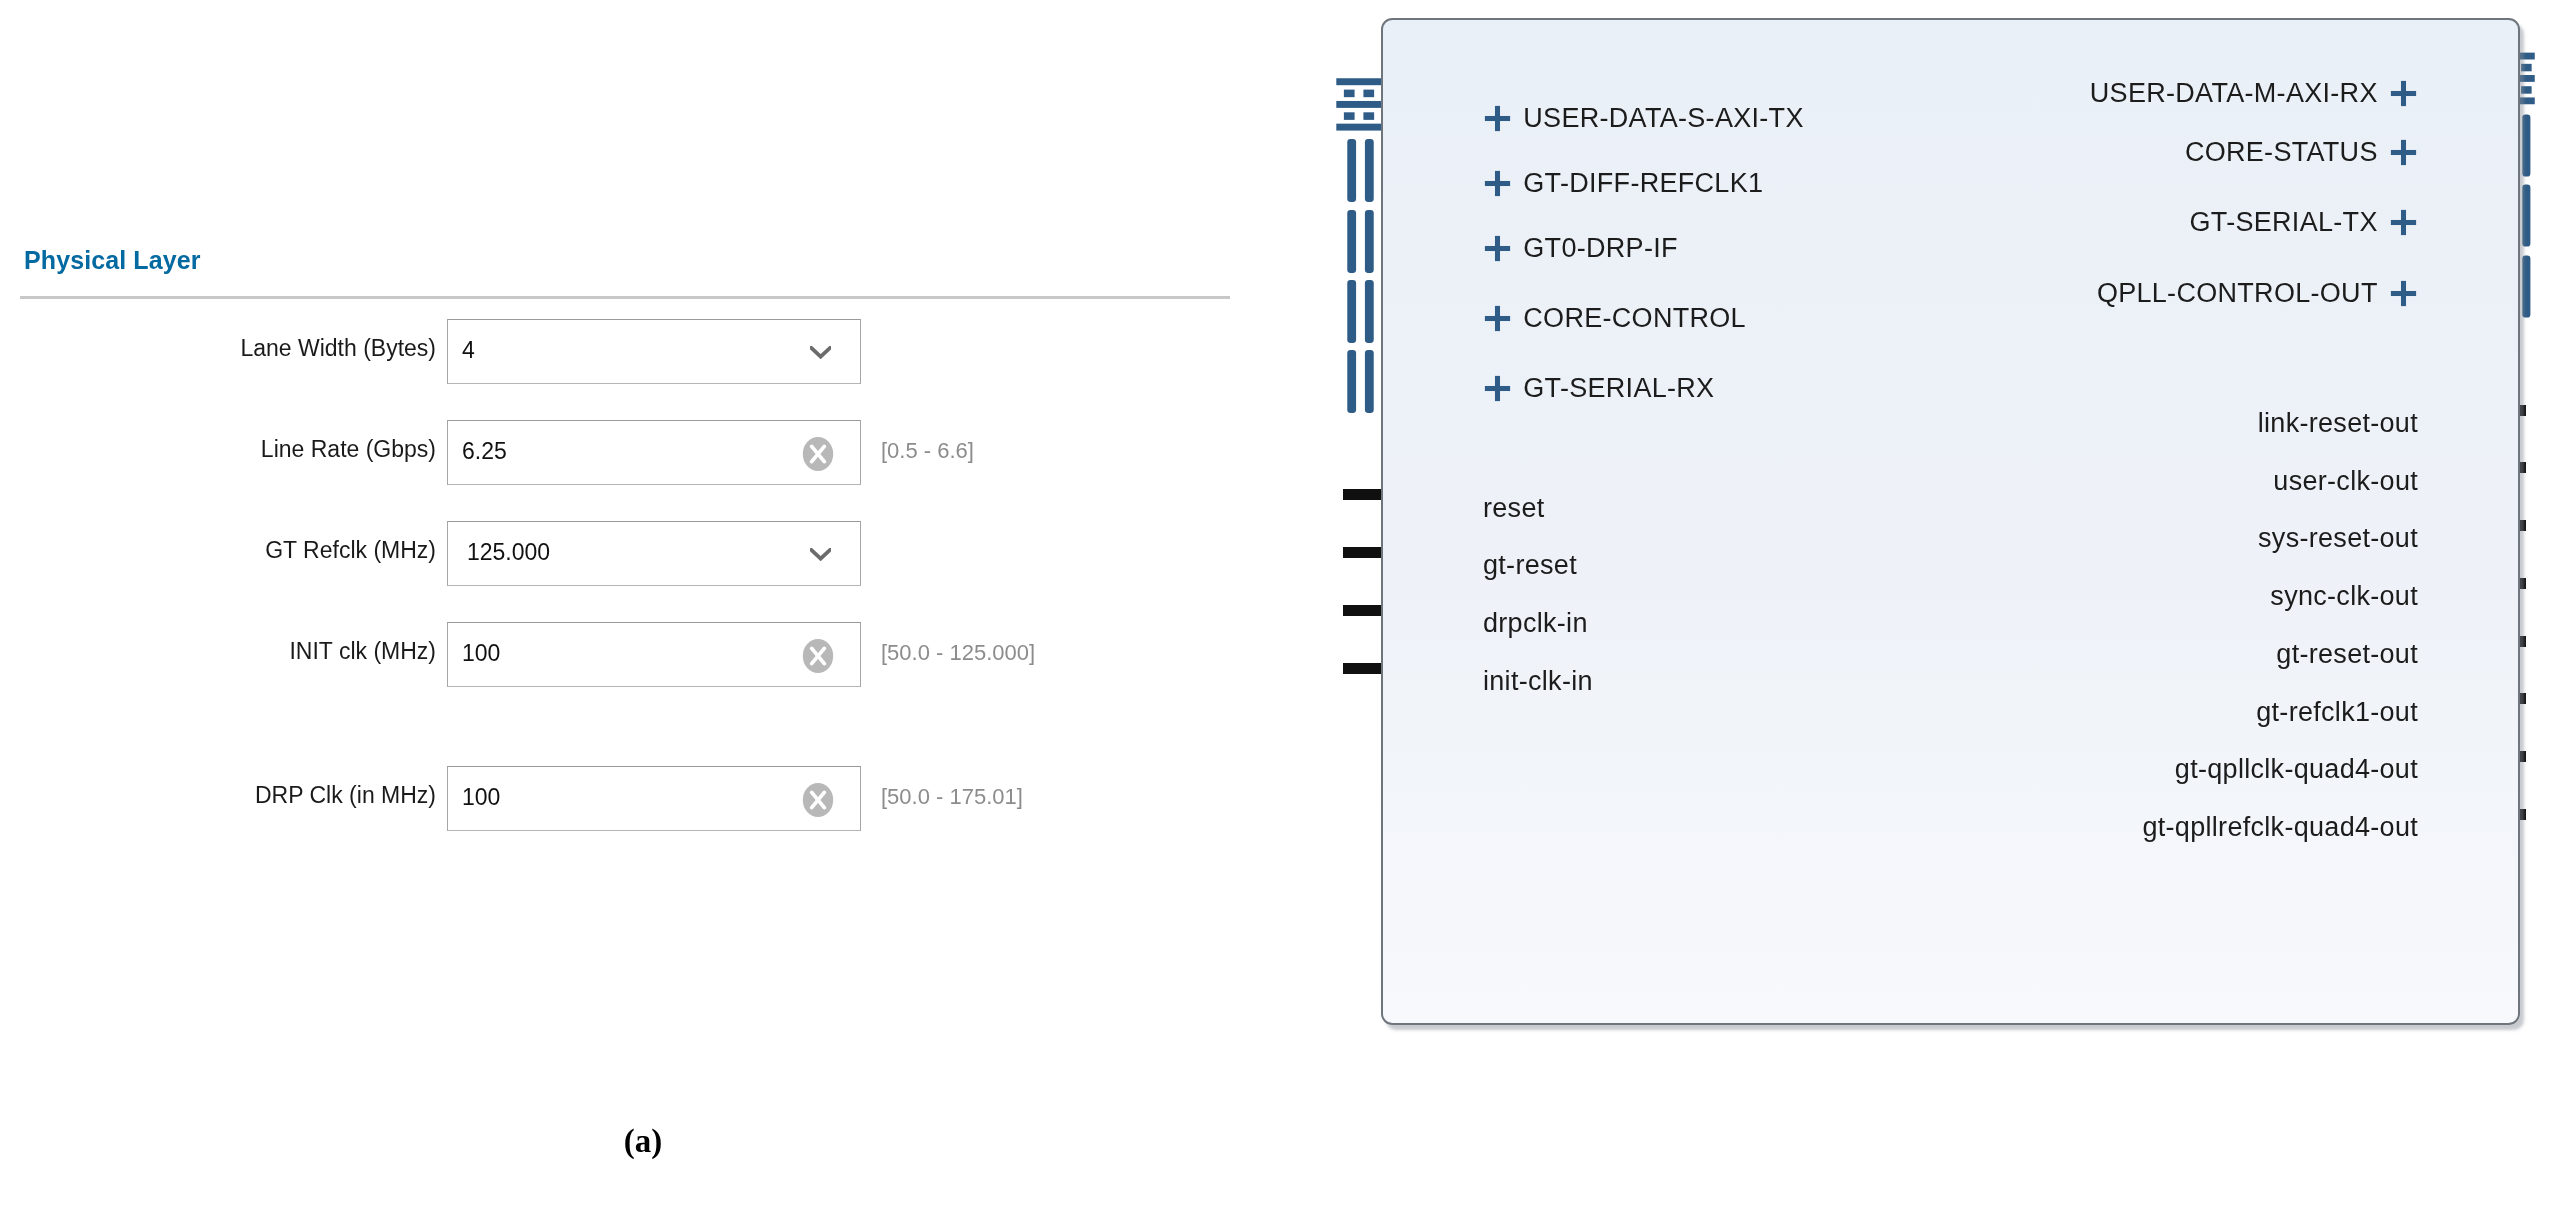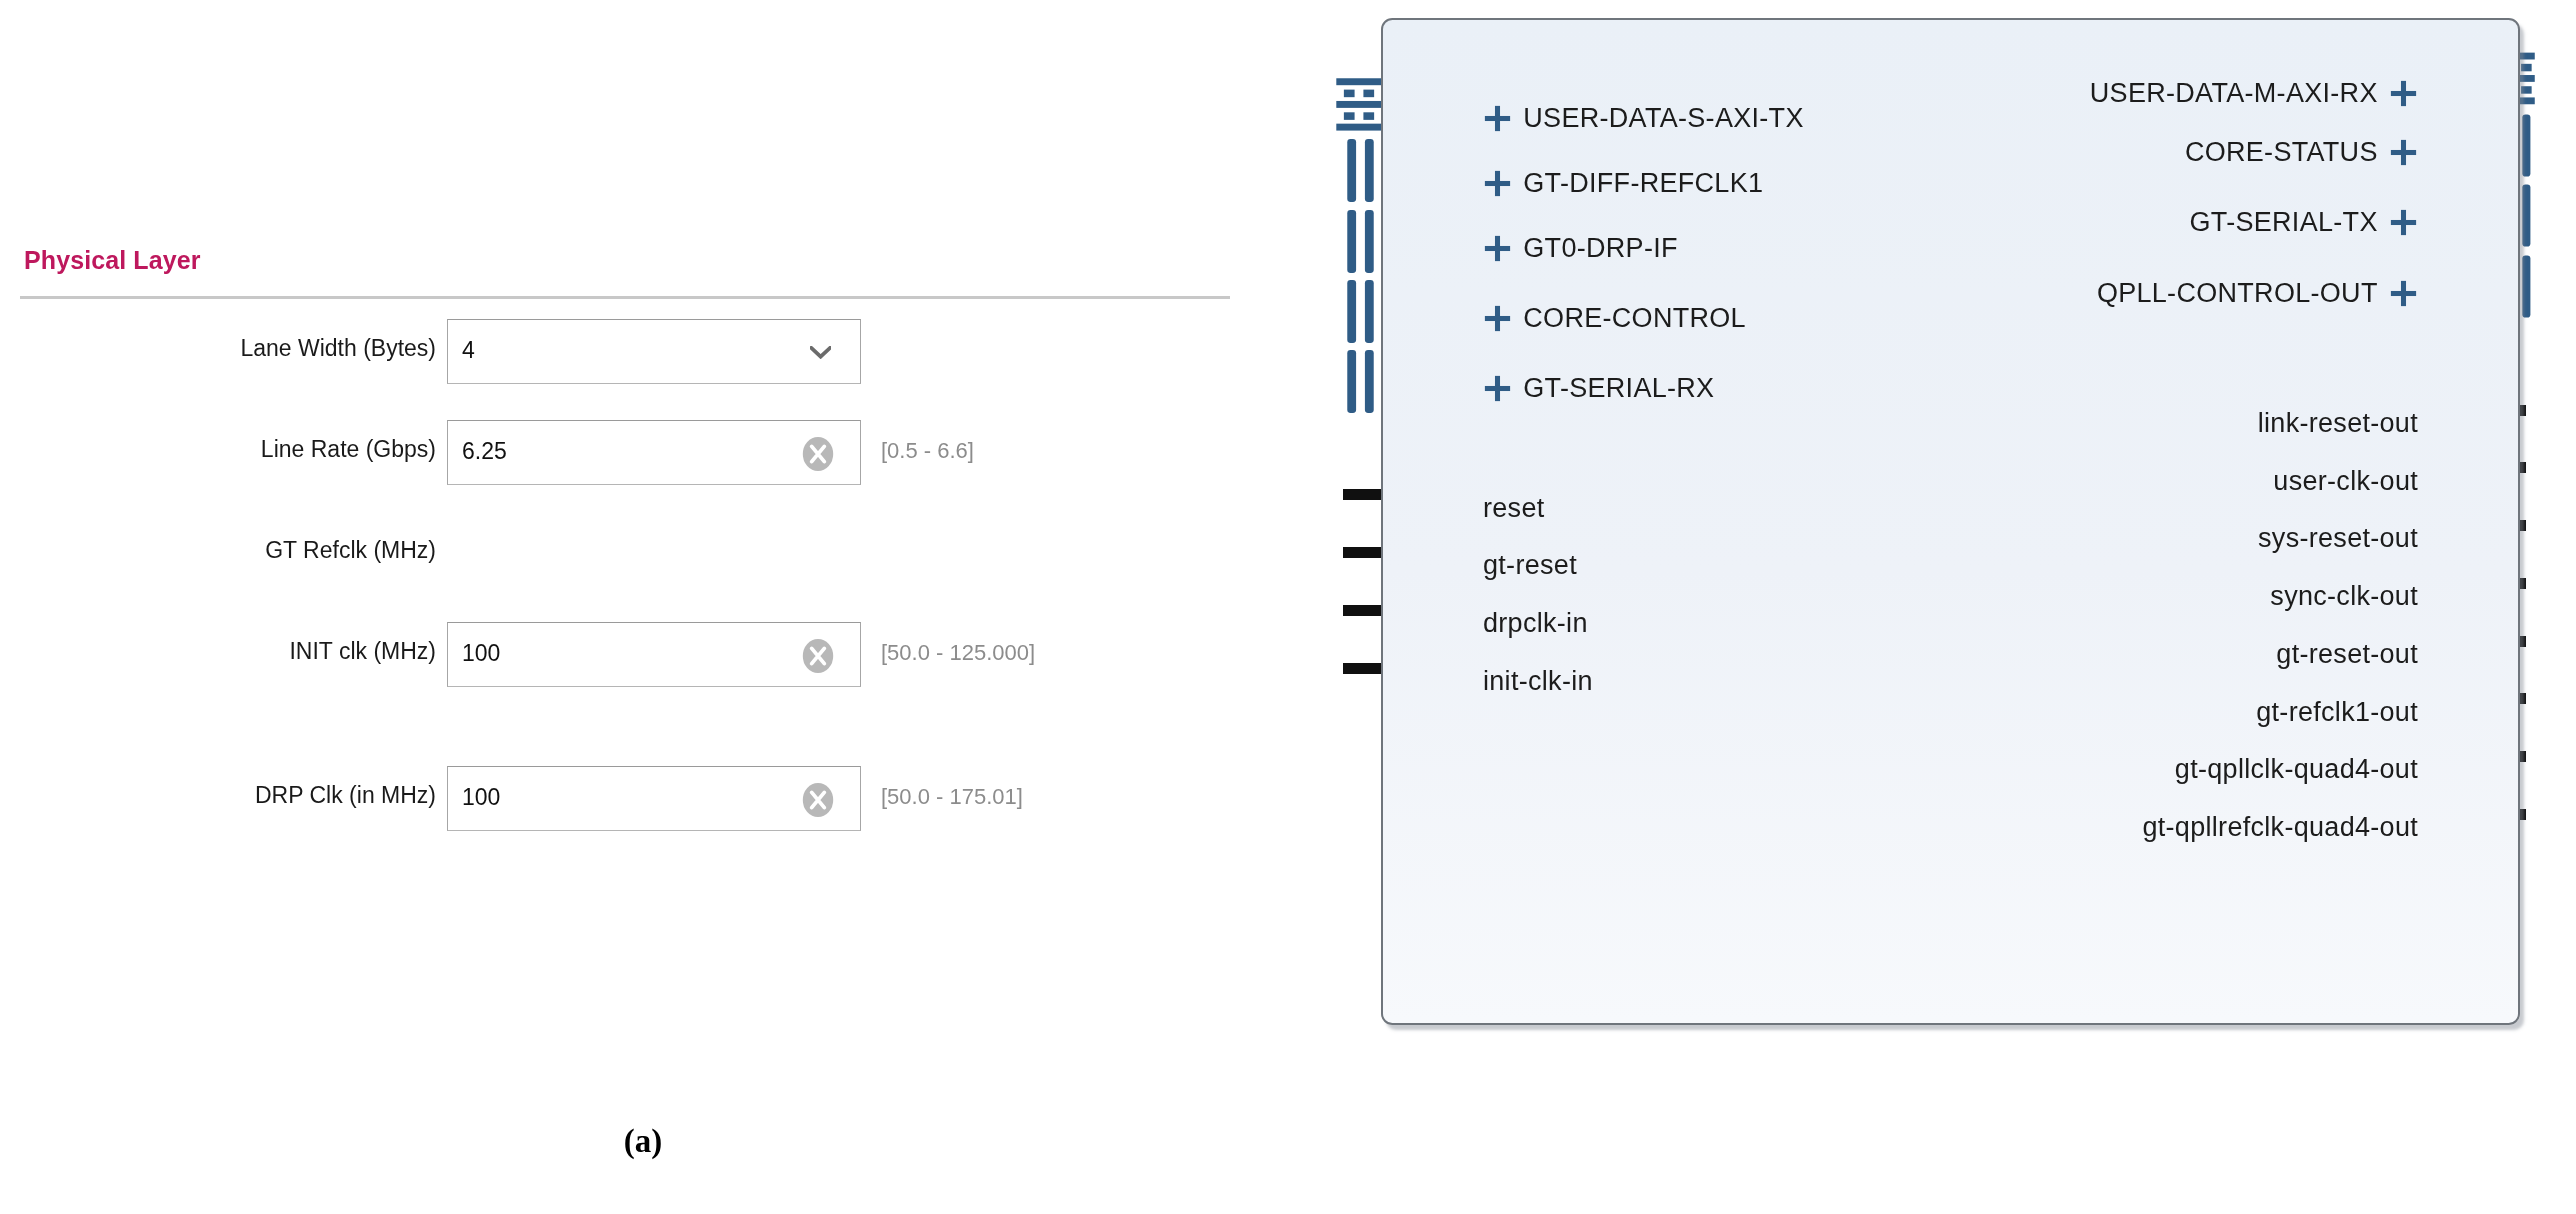--- a/index.html
+++ b/index.html
@@ -20,21 +20,21 @@
     position: absolute;
     left: 0; top: 0;
     width: 1286px; height: 1214px;
   }
 
   #phys-heading {
     position: absolute;
     left: 24px; top: 246px;
     font-size: 25px;
     font-weight: bold;
-    color: #be185d;
+    color: #0369a1;
     letter-spacing: 0.1px;
     white-space: nowrap;
   }
   #phys-rule {
     position: absolute;
     left: 20px; top: 296px;
     width: 1210px; height: 3.1px;
     background: #c8c8c8;
   }
 
@@ -222,20 +222,28 @@
           <ellipse cx="30" cy="30" rx="24" ry="27" fill="#b8b8b8"></ellipse>
           <path d="M20 18 L40 42 M40 18 L20 42" stroke="#ffffff" stroke-width="6" stroke-linecap="round"></path>
         </svg>
       </span>
     </div>
     <div class="range-hint">[0.5 - 6.6]</div>
   </div>
 
   <div class="form-row" style="top:521px;">
     <div class="row-label">GT Refclk (MHz)</div>
+    <div class="field">
+      <span class="field-value" style="left:19px;">125.000</span>
+      <span class="chevron-icon">
+        <svg width="21.3" height="12.6" viewBox="0 0 34 20">
+          <path d="M2 3 L17 17 L32 3" fill="none" stroke="#6b6b6b" stroke-width="6" stroke-linecap="square"></path>
+        </svg>
+      </span>
+    </div>
   </div>
 
   <div class="form-row" style="top:622px;">
     <div class="row-label">INIT clk (MHz)</div>
     <div class="field">
       <span class="field-value">100</span>
       <span class="clear-icon">
         <svg width="38" height="38" viewBox="0 0 60 60">
           <ellipse cx="30" cy="30" rx="24" ry="27" fill="#b8b8b8"></ellipse>
           <path d="M20 18 L40 42 M40 18 L20 42" stroke="#ffffff" stroke-width="6" stroke-linecap="round"></path>

